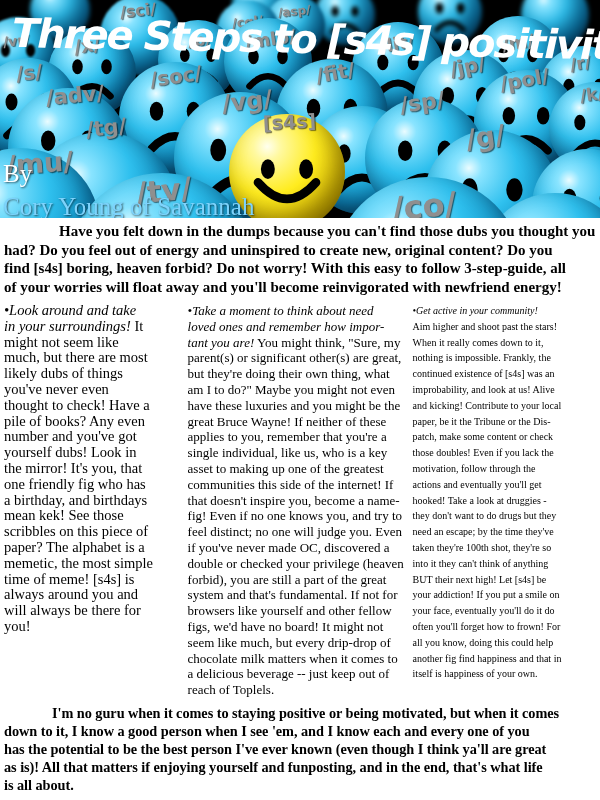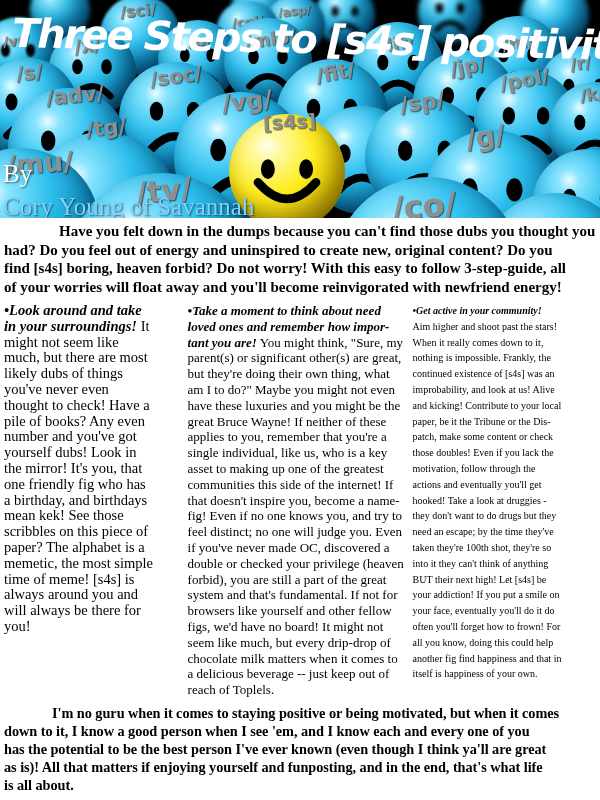--- a/index.html
+++ b/index.html
@@ -29,21 +29,21 @@
   .intro{margin:4px 4px 0 4px;font-weight:bold;font-size:15px;line-height:18.5px;
          text-indent:55px;white-space:pre-line;}
   .cols{display:flex;margin:7px 0 0 4px;}
   .coltext{margin:0;white-space:pre-line;line-height:15.8px;}
   .colA{width:178px;}
   .colA .coltext{font-size:14.5px;}
   .colB{width:220px;margin-left:8px;}
   .colB .coltext{font-size:13px;}
   .colC{width:190px;margin-left:8px;}
   .colC .coltext{font-size:10px;}
-  .colhead{font-weight:bold;font-style:italic;}
+  .colhead{font-weight:normal;font-style:italic;}
   .closing{margin:6px 4px 0 4px;font-weight:bold;font-size:14.3px;line-height:18px;
            text-indent:48px;white-space:pre-line;letter-spacing:-0.05px;}
 </style>
 </head>
 <body>
 
 <div class="page">
 
   <div class="banner">
     <div class="ball blue" style="left: 30px; top: -20px; width: 60px; height: 60px; filter: blur(2px);"></div>

